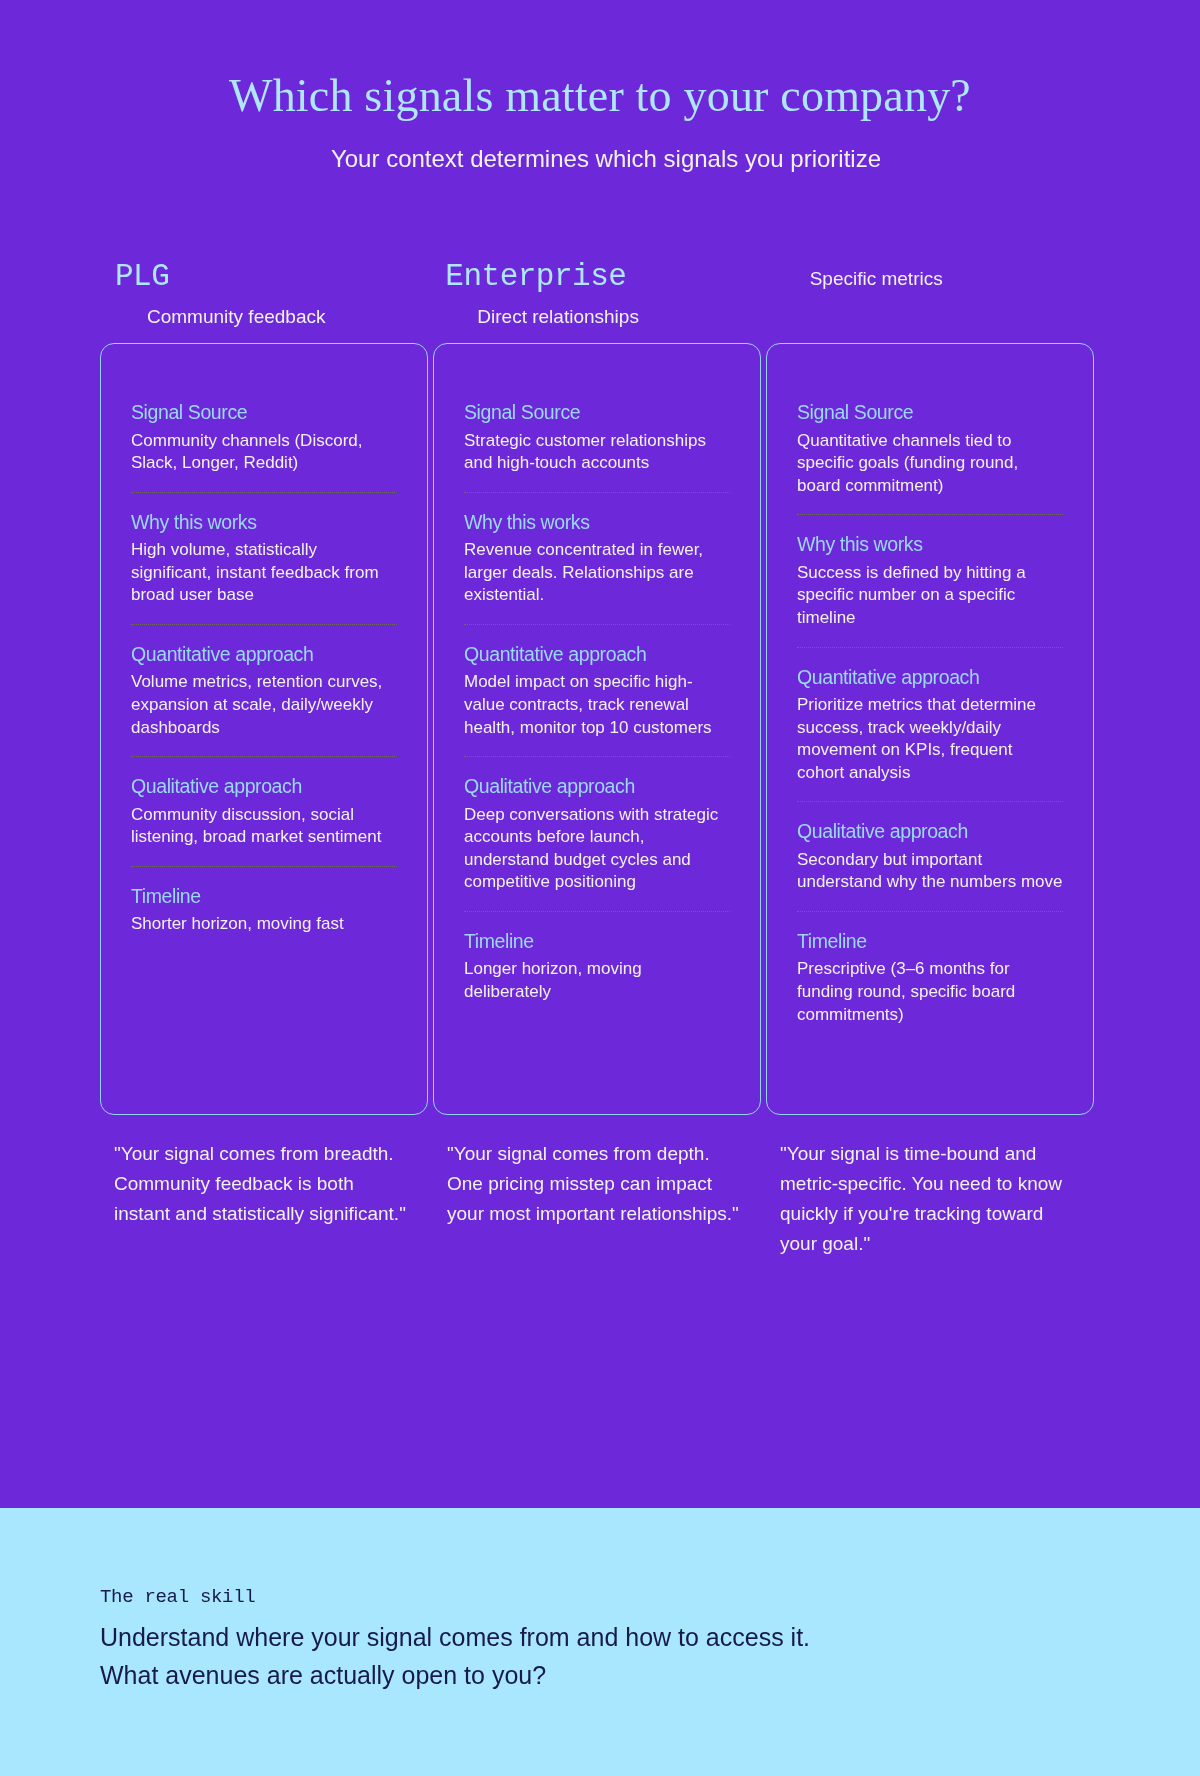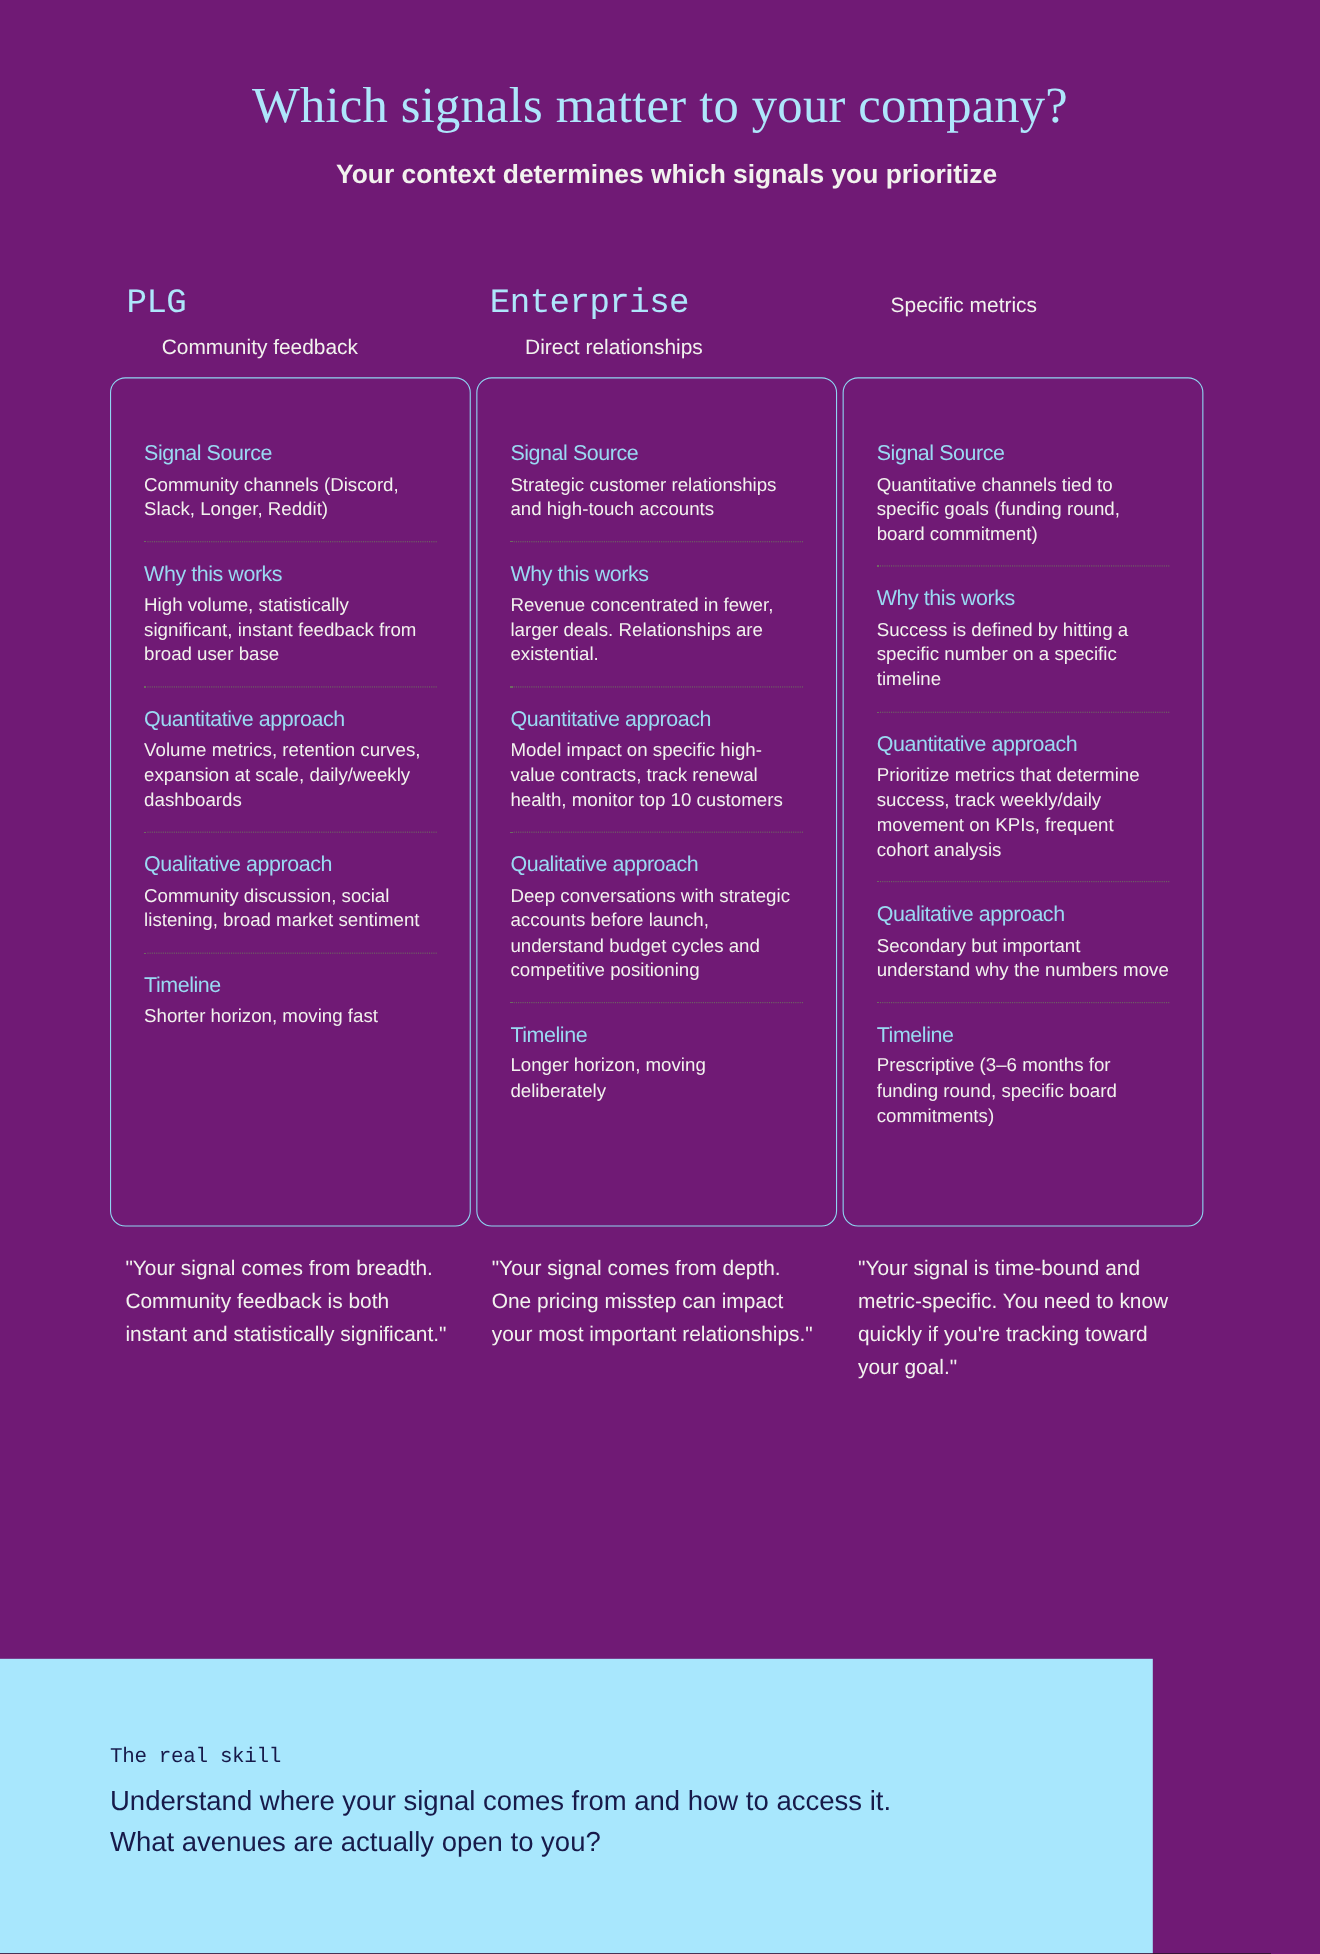--- a/index.html
+++ b/index.html
@@ -9,42 +9,42 @@
     height: 1776px;
     background: #13110e;
     font-family: "Liberation Sans", sans-serif;
     -webkit-font-smoothing: antialiased;
   }
 
   .page {
     position: relative;
     width: 1200px;
     height: 1776px;
-    background: #701a75;
+    background: #6d28d9;
     overflow: hidden;
   }
 
   
   .header {
     padding-top: 68px;
     text-align: center;
   }
   .title {
     font-family: "Liberation Serif", "DejaVu Serif", serif;
     font-size: 46px;
     font-weight: 400;
     color: #aee6fb;
     letter-spacing: 0.2px;
     line-height: 1.2;
   }
   .subtitle {
     margin-top: 20px;
     font-family: "Liberation Sans", sans-serif;
     font-size: 24px;
-    font-weight: 700;
+    font-weight: 400;
     color: #f2f2ee;
     line-height: 1.3;
     margin-left: 12px;
   }
 
   
   .columns-head {
     display: flex;
     margin: 0 auto;
     width: 1000px;
@@ -121,21 +121,21 @@
     font-size: 19px;
     color: #f2f2ee;
     line-height: 1.58;
   }
 
   
   .banner {
     position: absolute;
     left: 0;
     bottom: 0;
-    width: 1048px;
+    width: 1200px;
     height: 268px;
     background: #a8e7fd;
     padding: 78px 0 0 100px;
   }
   .banner-label {
     font-family: "Liberation Mono", "DejaVu Sans Mono", monospace;
     font-size: 19px;
     color: #171a4a;
     letter-spacing: -0.3px;
   }

